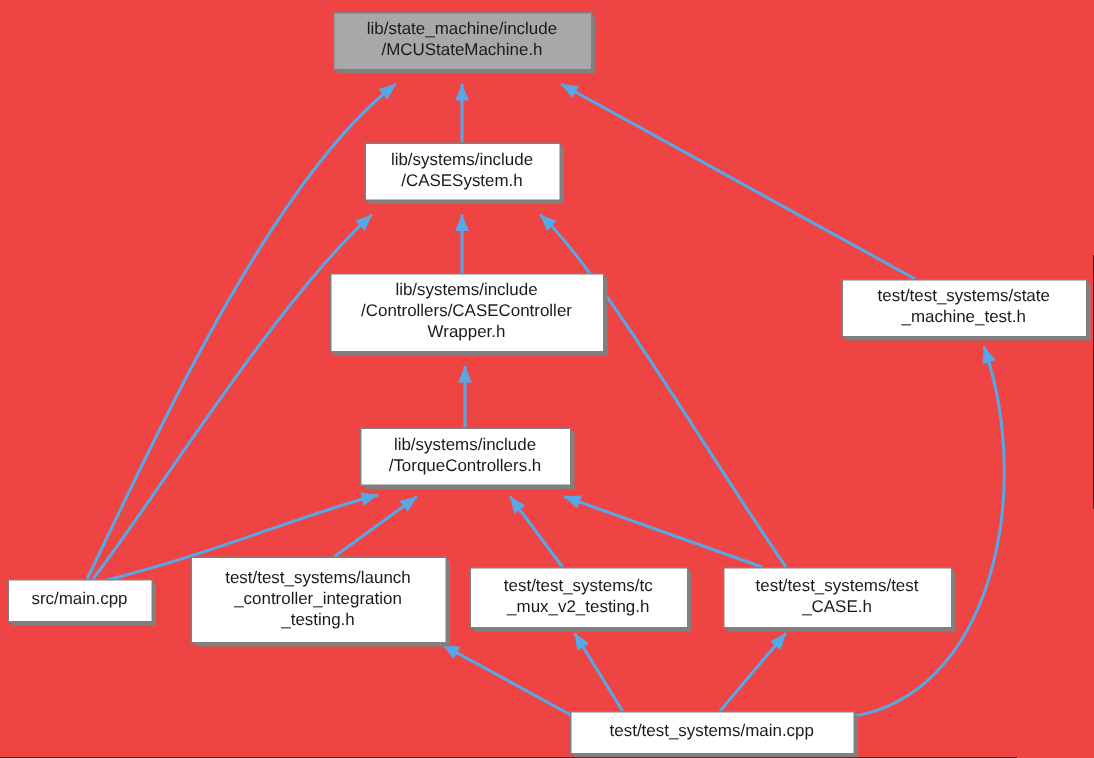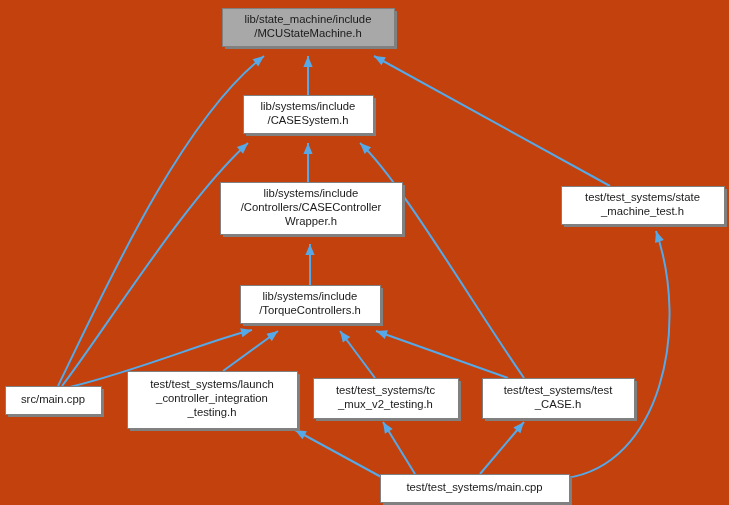--- a/index.html
+++ b/index.html
@@ -4,21 +4,21 @@
 <style>
   html, body {
     margin: 0;
     padding: 0;
     background: #000000;
   }
   #graph-root {
     position: relative;
     width: 729px;
     height: 505px;
-    background: #c2410c;
+    background: #ef4444;
     overflow: hidden;
     font-family: "Liberation Sans", sans-serif;
     text-align: right;
   }
   #graph-svg {
     position: absolute;
     left: 0;
     top: 0;
     width: 729px;
     height: 505px;

